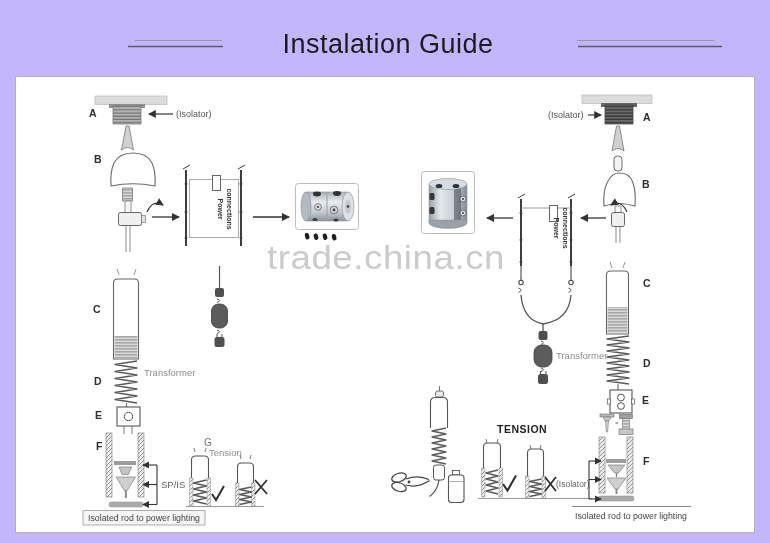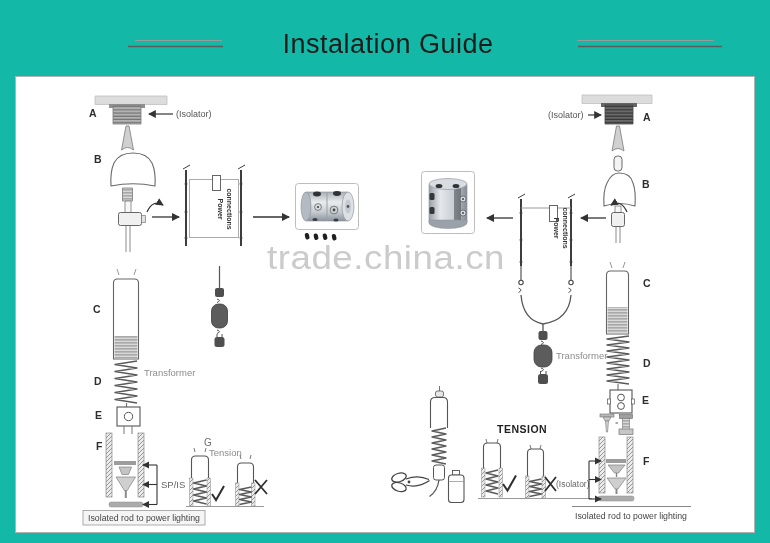--- a/index.html
+++ b/index.html
@@ -1,16 +1,16 @@
 <!DOCTYPE html>
 <html><head>
 <meta charset="utf-8">
 <style>
   html,body{margin:0;padding:0;background:#ffffff;}
-  .stage{position:relative;width:770px;height:543px;background:#14b8a6;overflow:hidden;
+  .stage{position:relative;width:770px;height:543px;background:#c4b5fd;overflow:hidden;
          font-family:"Liberation Sans","DejaVu Sans",sans-serif;}
   svg{position:absolute;left:0;top:0;}
   text{font-family:"Liberation Sans","DejaVu Sans",sans-serif;}
 </style>
 </head>
 <body>
 
 <div class="stage">
 <svg width="770" height="543" viewBox="0 0 770 543">
   <defs>

